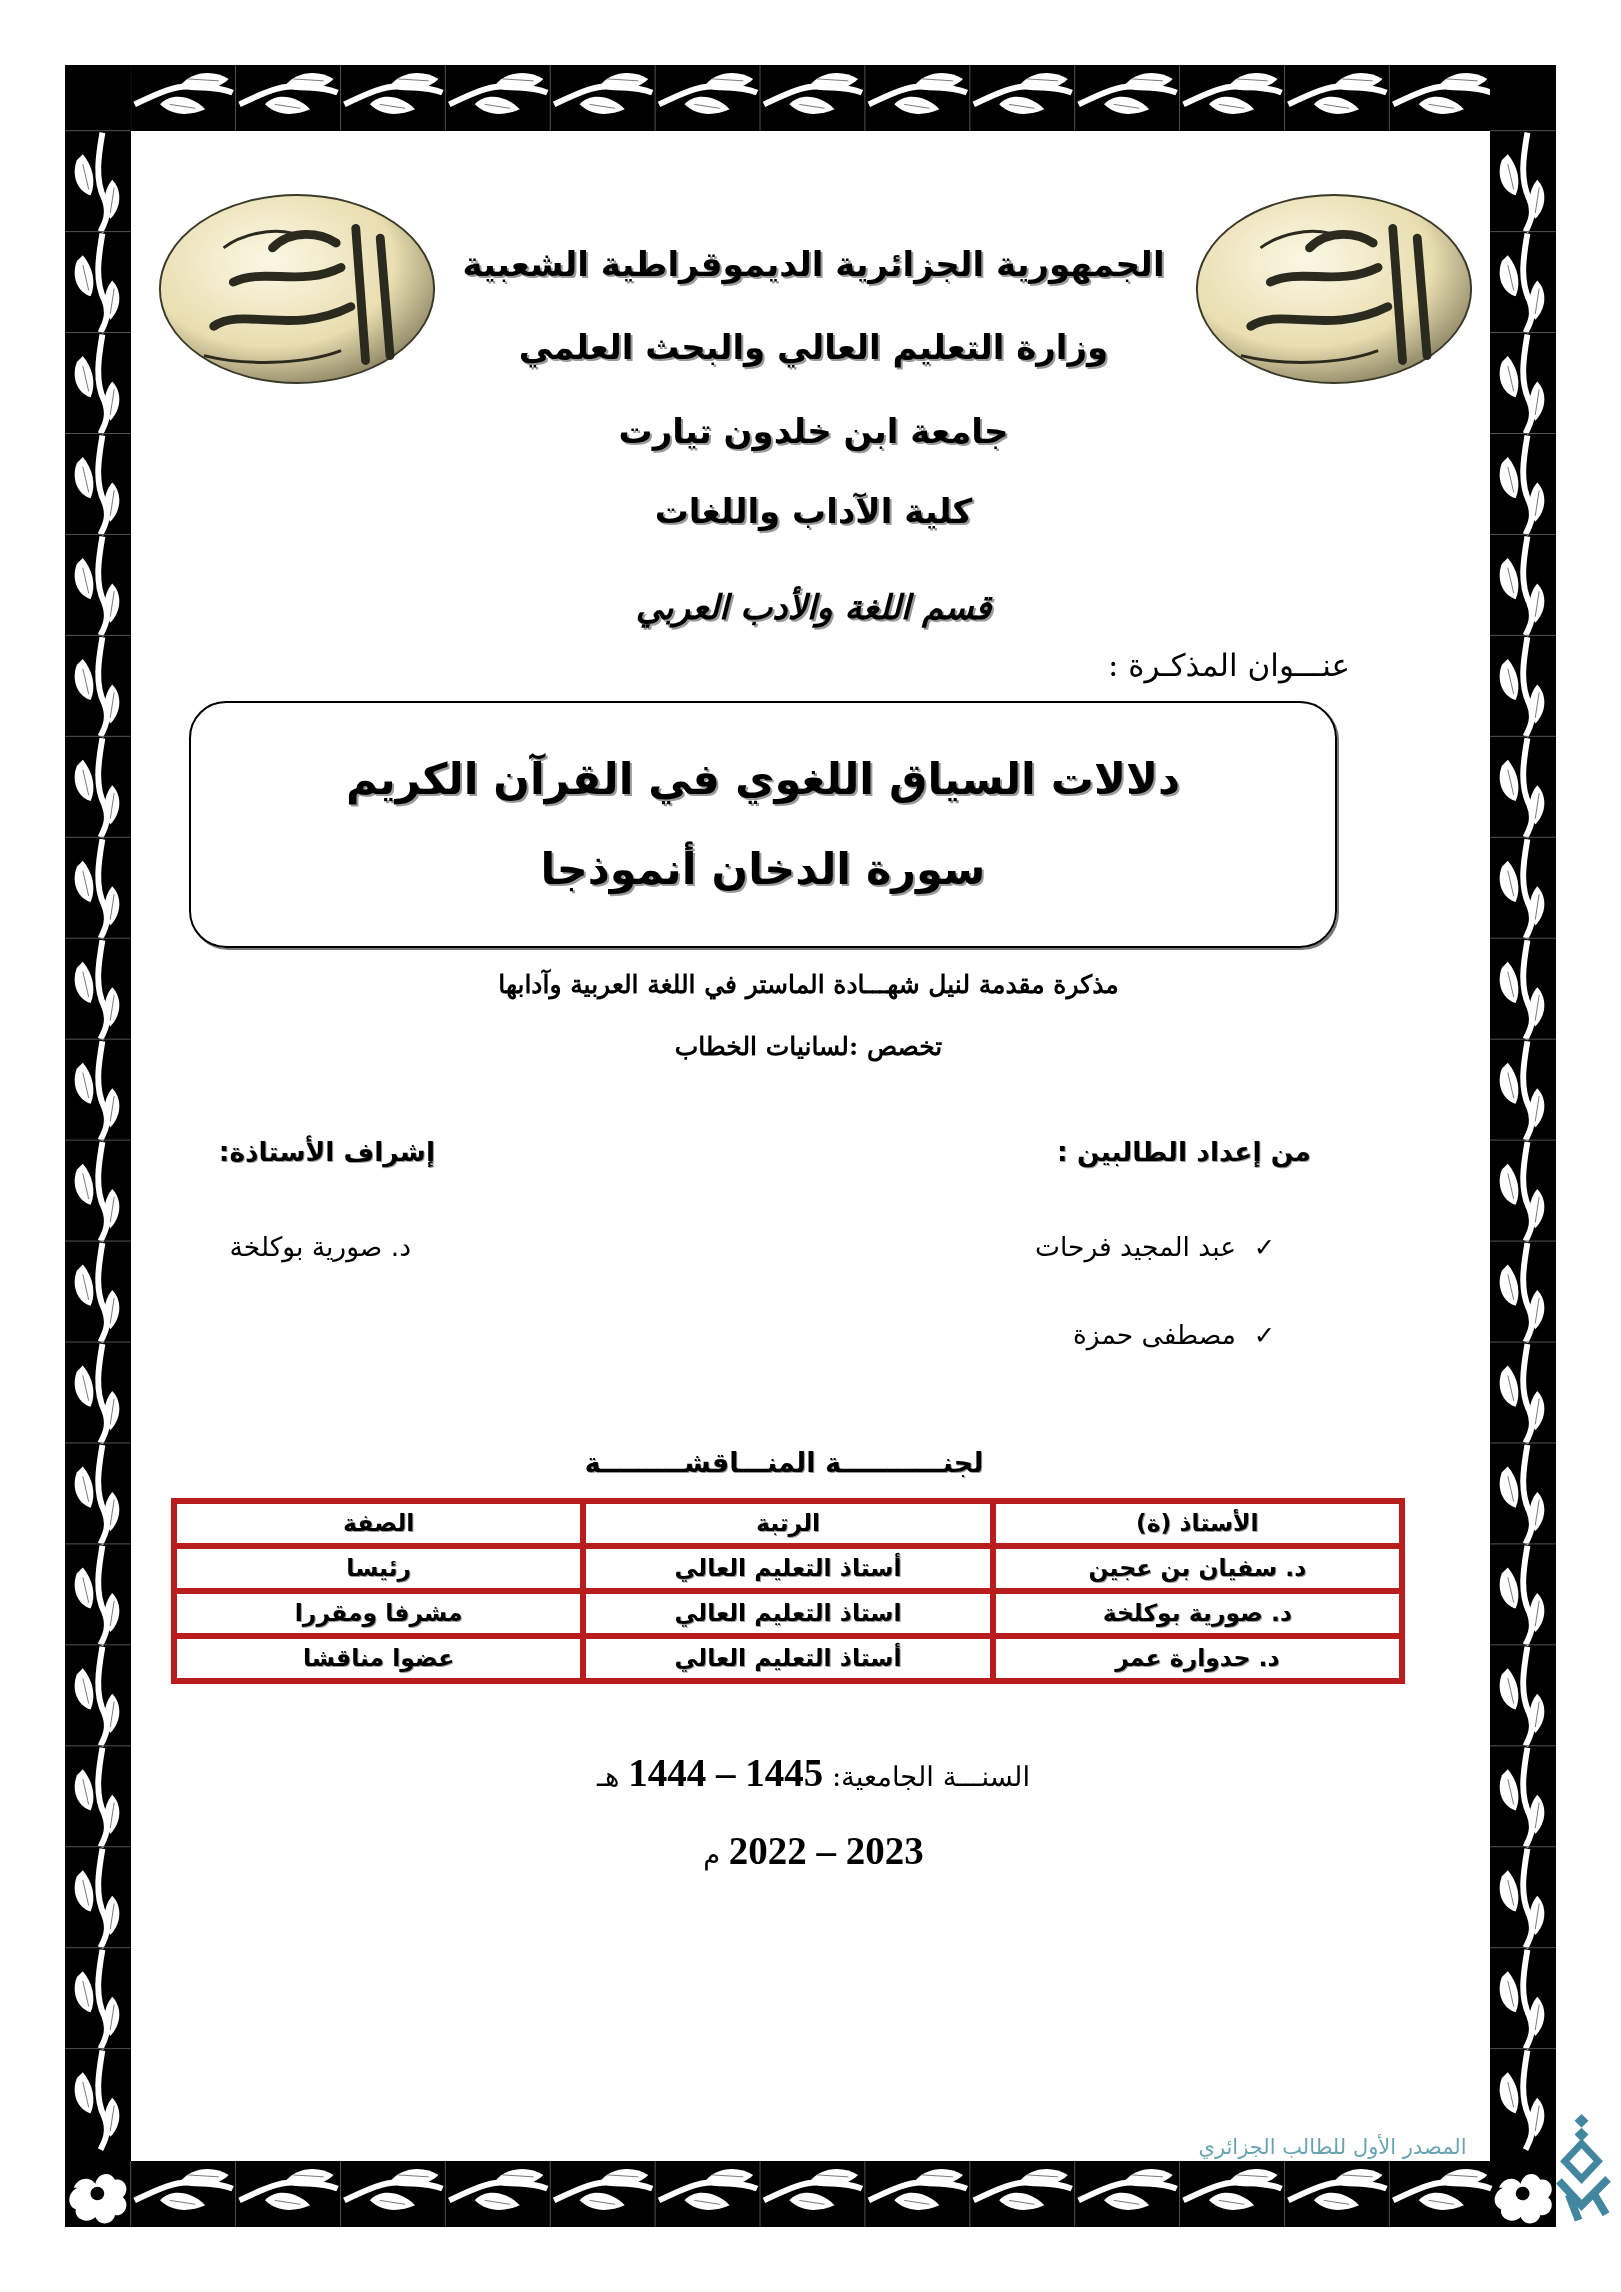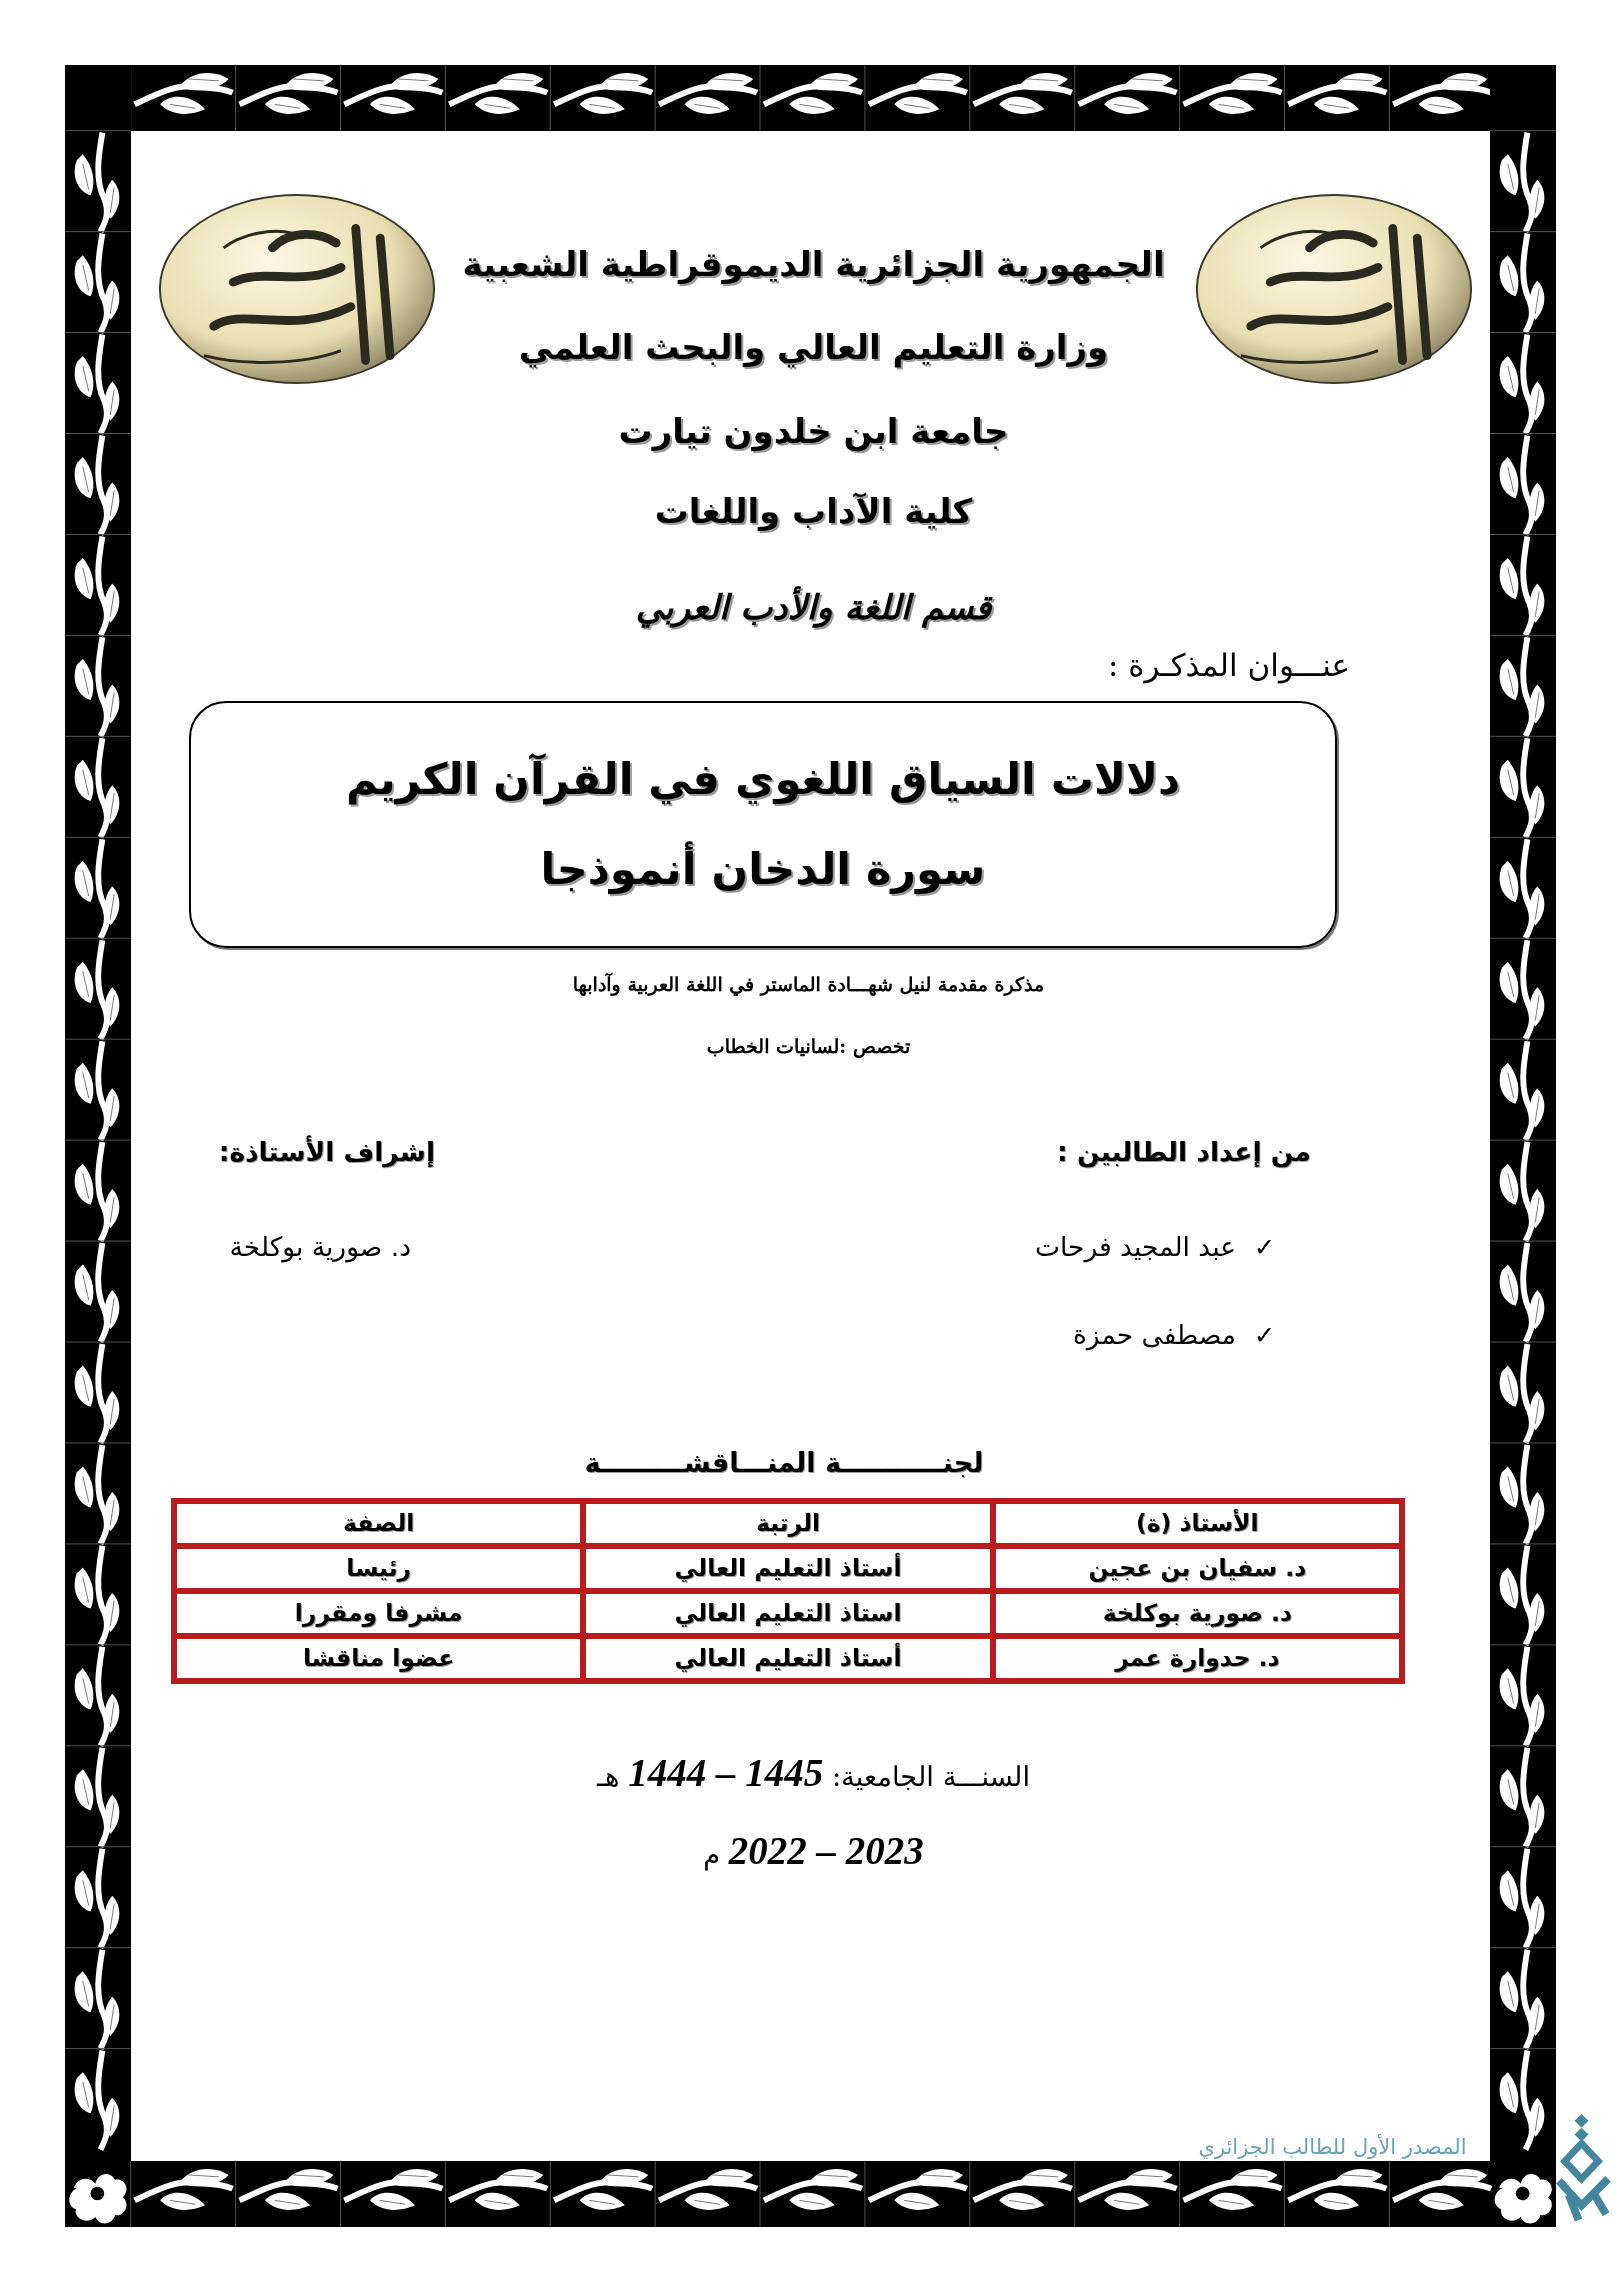--- a/index.html
+++ b/index.html
@@ -36,21 +36,21 @@
   
   .title-box { position: absolute; left: 189px; top: 701px; width: 1148px; height: 247px;
                border: 2.5px solid #000; border-radius: 37px; box-shadow: 2px 2px 0 #777; }
   .title-line { position: absolute; left: 0; width: 100%; text-align: center; direction: rtl;
                 font-family: "DejaVu Sans", sans-serif; font-weight: bold; font-size: 43px; line-height: 59px;
                 text-shadow: 2px 2px 0 #9a9a9a; }
   .title-line.t1 { top: 47px; }
   .title-line.t2 { top: 137px; }
 
   .sub { position: absolute; left: 294px; width: 1029px; text-align: center; direction: rtl;
-         font-family: "DejaVu Serif", serif; font-weight: bold; font-size: 19px; line-height: 39px; }
+         font-family: "DejaVu Serif", serif; font-weight: bold; font-size: 25px; line-height: 39px; }
   .sub.s1 { top: 965px; }
   .sub.s2 { top: 1027px; }
 
   
   .blk { position: absolute; direction: rtl; font-family: "DejaVu Sans", sans-serif; font-size: 26.5px; line-height: 39px; }
   .lbl { font-weight: bold; text-shadow: 1px 1px 0 #9a9a9a; }
   .students-label   { right: 310px; top: 1132px; }
   .supervisor-label { right: 1186px; top: 1132px; }
   .student-1 { right: 346px; top: 1227px; }
   .student-2 { right: 346px; top: 1315px; }
@@ -62,21 +62,21 @@
                      font-family: "DejaVu Sans", sans-serif; font-weight: bold; font-size: 27px; line-height: 43px;
                      text-shadow: 1px 1px 0 #9a9a9a; }
   .committee { position: absolute; left: 171px; top: 1498px; width: 1234px; border-collapse: collapse; direction: rtl; }
   .committee td { border: 6px solid #b91c1c; height: 45px; width: 33.33%; text-align: center; vertical-align: middle;
                   font-family: "DejaVu Sans", sans-serif; font-weight: bold; font-size: 23.5px; line-height: 29px;
                   text-shadow: 1px 1px 0 #9a9a9a; padding: 0 5.9px; }
 
   
   .year { position: absolute; direction: rtl; text-align: center; left: 490px; width: 647px;
           font-family: "DejaVu Serif", serif; font-size: 27.4px; line-height: 51px; }
-  .year b { font-family: "Liberation Serif", serif; font-size: 39px; font-weight: bold; font-style: italic; }
+  .year b { font-family: "Liberation Serif", serif; font-size: 39px; font-weight: bold; }
   .year.y1 { top: 1747px; }
   .year.y2 { top: 1825px; }
 
   
   .watermark { position: absolute; left: 1171px; top: 2137px; width: 392px; opacity: .78; }
   .wm-text { font-family: "DejaVu Sans", sans-serif; font-size: 41px; letter-spacing: 1px; color: #3f8a9c; line-height: 43px; }
   .wm-sub { font-family: "DejaVu Sans", sans-serif; font-size: 21px; color: #3f8a9c; direction: rtl; text-align: center; width: 323px; line-height: 21.6px; }
   .wm-logo { position: absolute; left: 1549px; top: 2112px; width: 67px; height: 118px; }
 </style>
 </head>

